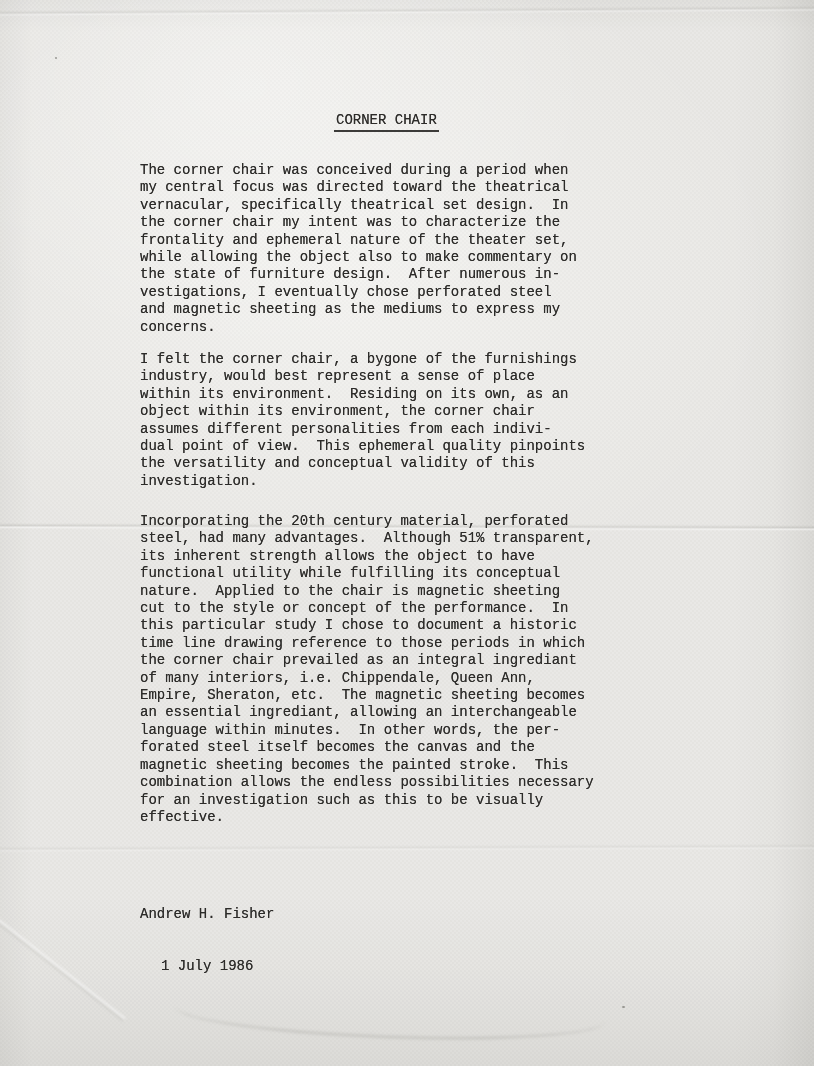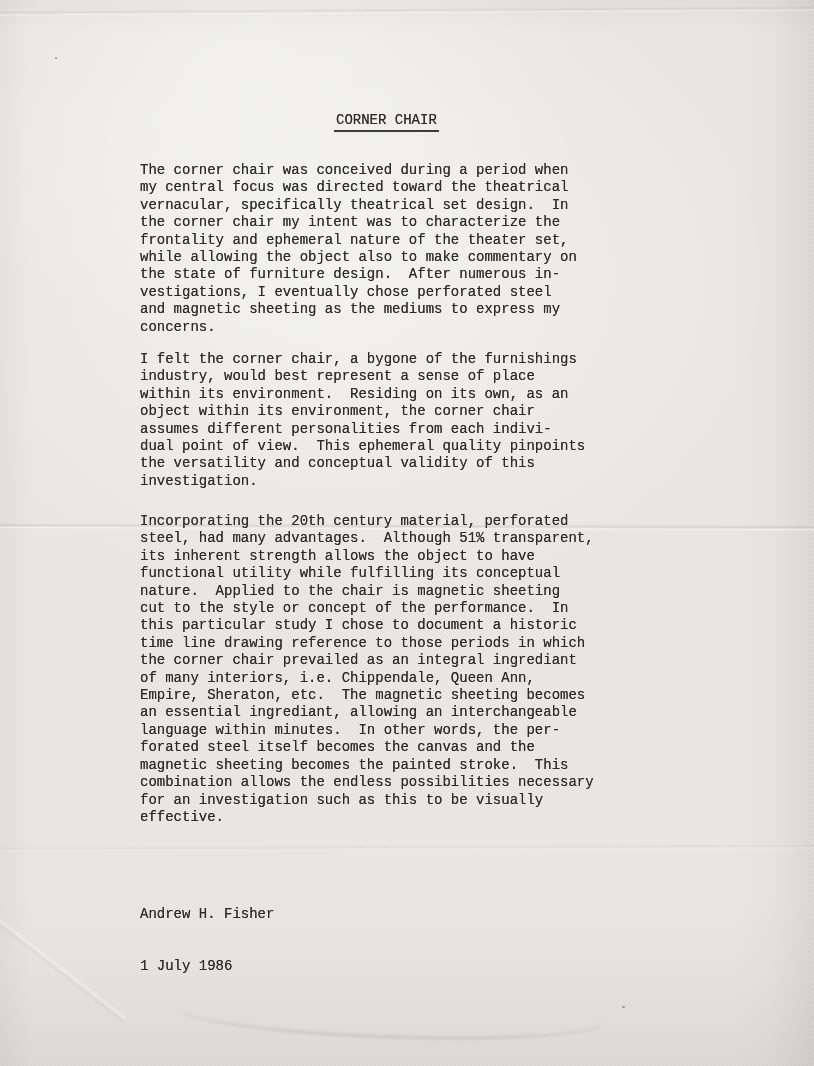--- a/index.html
+++ b/index.html
@@ -103,21 +103,21 @@
     top: 112px;
     margin: 0;
     font-weight: normal;
     padding: 0 2px 1px 2px;
     margin-left: -2px;
     border-bottom: 2px solid rgba(44,43,41,0.92);
   }
   .para-1 { left: 140px; top: 162px; }
   .para-2 { left: 140px; top: 351px; }
   .para-3 { left: 140px; top: 503px; margin-top: 10px; }
-  .signature { left: 140px; top: 871px; }
+  .signature { left: 140px; top: 871px; text-align: center; }
 </style>
 </head>
 <body>
 
 <div class="paper">
 
   <div class="crease-h crease-top"></div>
   <div class="crease-h crease-middle"></div>
   <div class="crease-h crease-lower"></div>
   <div class="crease-bottom-arc"></div>

